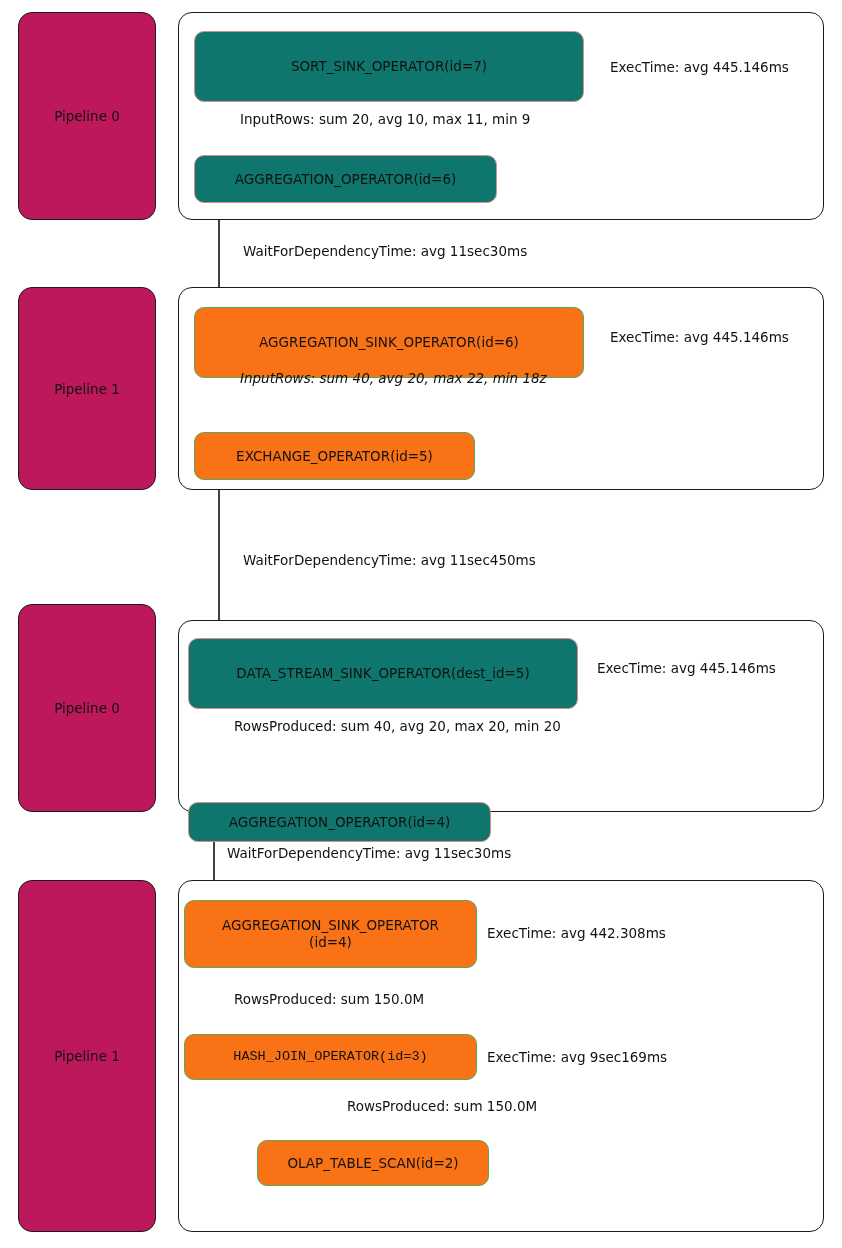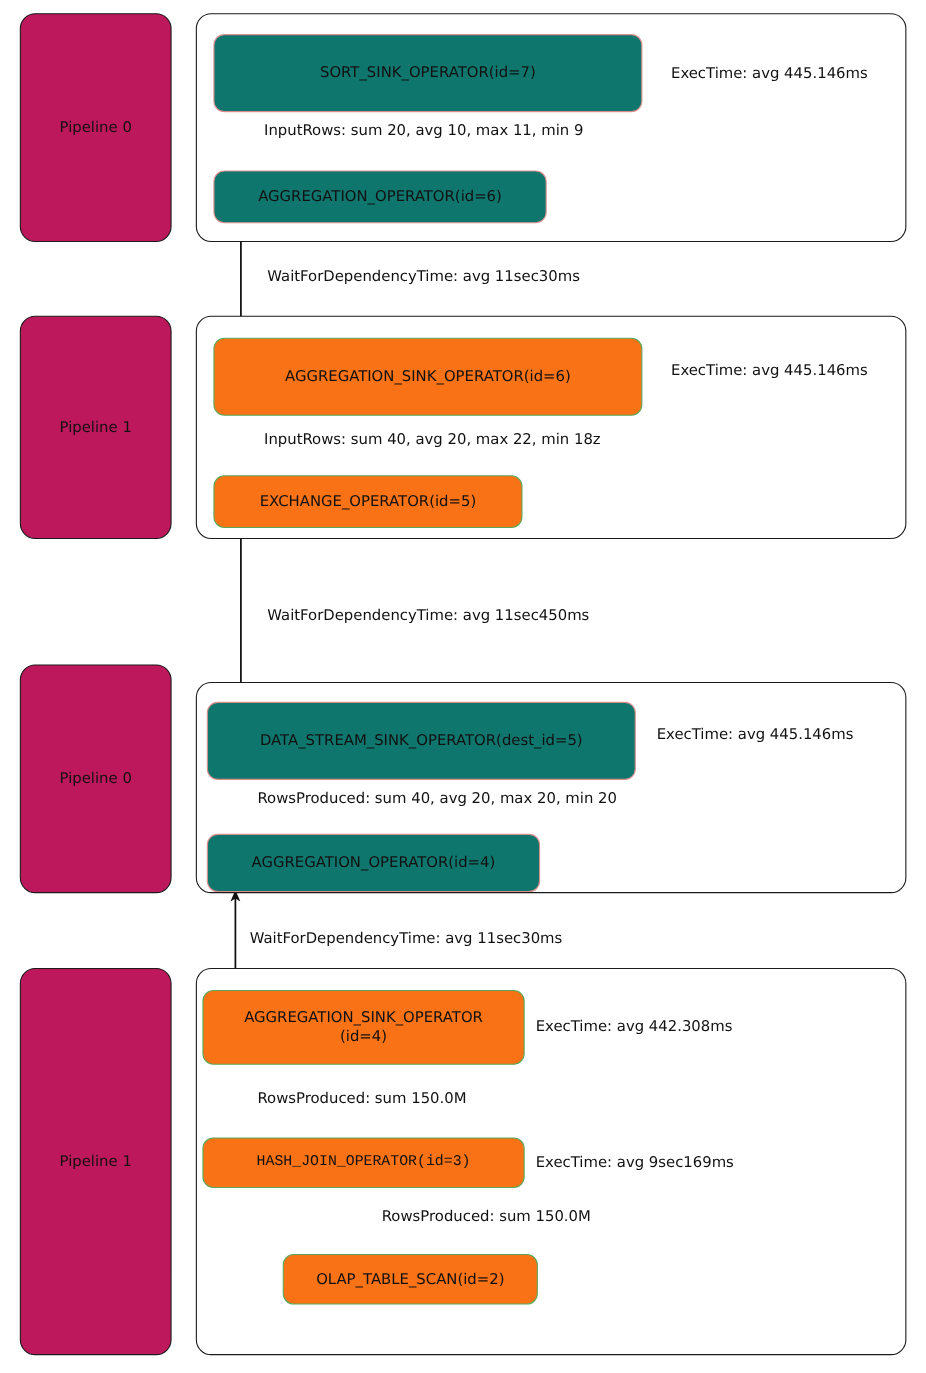--- a/index.html
+++ b/index.html
@@ -137,21 +137,21 @@
   </div>
   <div class="stage-box" style="left:178px; top:287px; width:646px; height:203px;"></div>
 
   <div class="op green" style="left:194px; top:307px; width:390px; height:71px;">
     <span>AGGREGATION_SINK_OPERATOR(id=6)</span>
   </div>
   <div class="exec-text" style="left:610px; top:329px;">
     <span>ExecTime: avg 445.146ms</span>
   </div>
 
-  <div class="edge-text" style="left:240px; top:392px;">
+  <div class="edge-text" style="left:240px; top:370px;font-style:italic;">
     <span>InputRows: sum 40, avg 20, max 22, min 18z</span>
   </div>
 
   <div class="op green" style="left:194px; top:432px; width:281px; height:48px;">
     <span>EXCHANGE_OPERATOR(id=5)</span>
   </div>
 
   <div class="edge-text" style="left:243px; top:552px;">
     <span>WaitForDependencyTime: avg 11sec450ms</span>
   </div>
@@ -165,21 +165,21 @@
     <span>DATA_STREAM_SINK_OPERATOR(dest_id=5)</span>
   </div>
   <div class="exec-text" style="left:597px; top:660px;">
     <span>ExecTime: avg 445.146ms</span>
   </div>
 
   <div class="edge-text" style="left:234px; top:718px;">
     <span>RowsProduced: sum 40, avg 20, max 20, min 20</span>
   </div>
 
-  <div class="op pink" style="left:188px; top:758px; width:303px; height:53px;">
+  <div class="op pink" style="left:188px; top:802px; width:303px; height:40px;">
     <span>AGGREGATION_OPERATOR(id=4)</span>
   </div>
 
   <div class="edge-text" style="left:227px; top:845px;">
     <span>WaitForDependencyTime: avg 11sec30ms</span>
   </div>
 
   <div class="label-box" style="left:18px; top:880px; width:138px; height:352px;">
     <span>Pipeline 1</span>
   </div>

